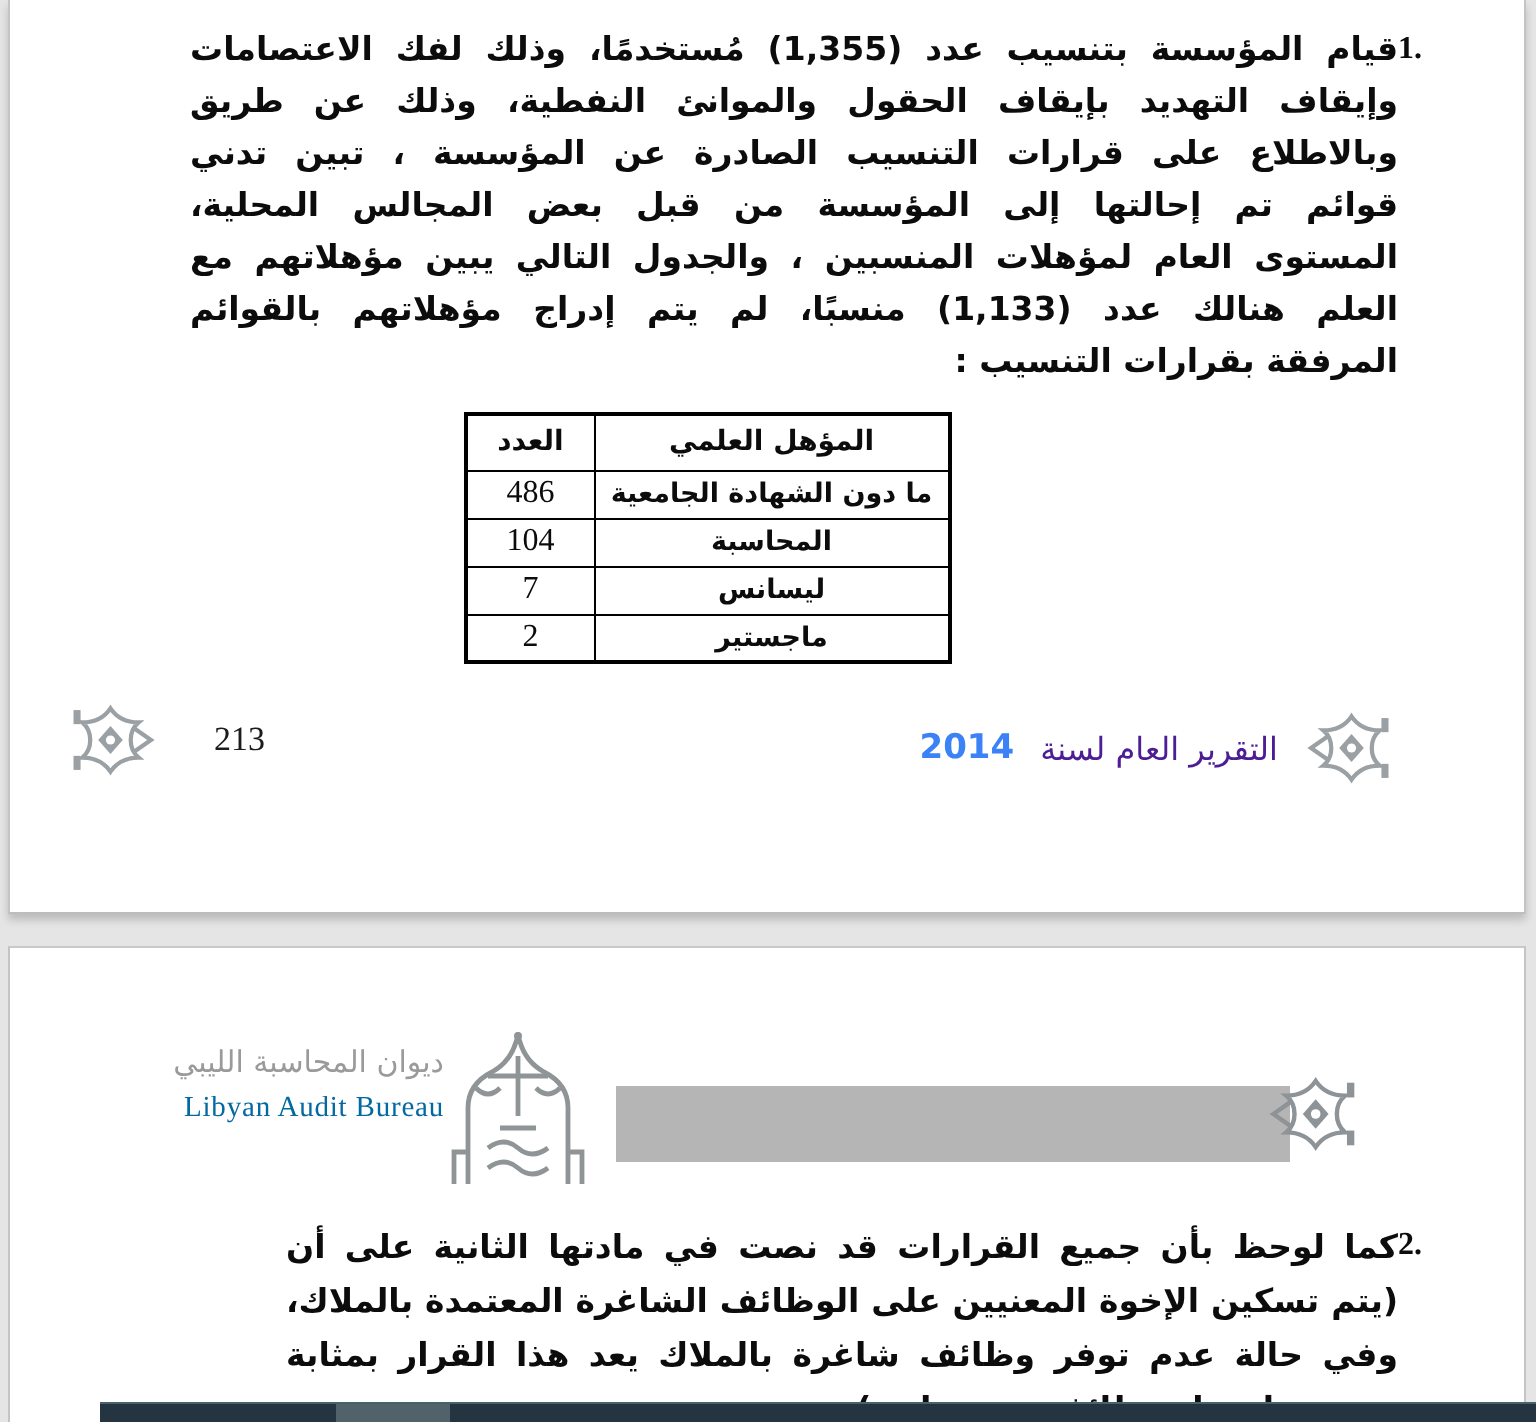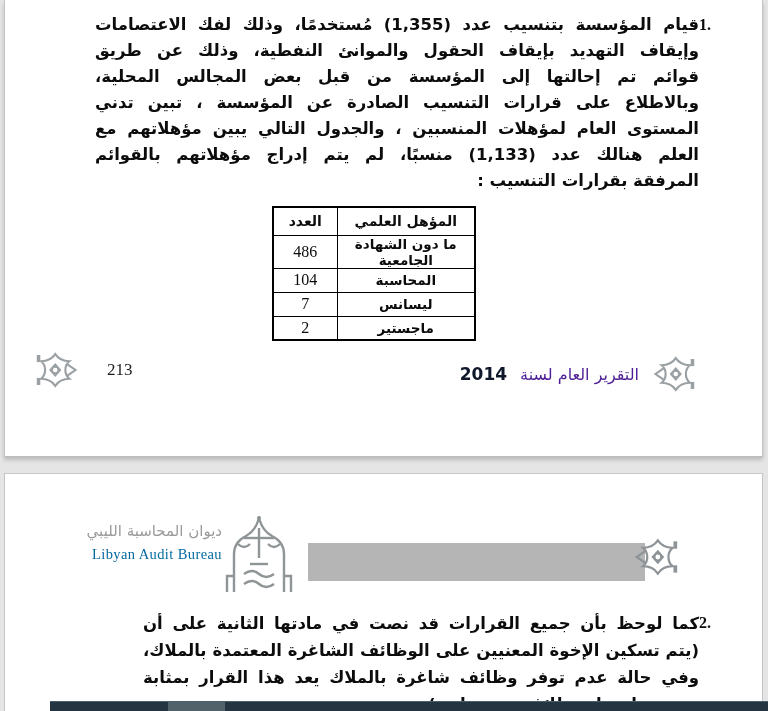--- a/index.html
+++ b/index.html
@@ -50,21 +50,21 @@
   
   .qual-table-wrap { position:absolute; top:206px; right:286px; }
   table.qual-table {
     direction:rtl; border-collapse:collapse;
     border:2px solid #000;
   }
   table.qual-table th, table.qual-table td {
     border:1.5px solid #000; background:#fff;
   }
   th.col-qual, td.cell-qual {
-    width:138px; text-align:center;
+    width:178px; text-align:center;
     font-weight:700; font-size:13.5px; color:#0c0c0c;
     height:24px;
   }
   th.col-count, td.cell-count {
     width:64px; text-align:center;
     font-family:"Liberation Serif", serif;
     font-size:16px; color:#0c0c0c; height:24px;
   }
   tr.qual-header th { height:28px; font-size:14px; }
 
@@ -76,21 +76,21 @@
   }
   .page-num {
     font-family:"Liberation Serif", serif;
     font-size:17px; color:#1c1c1c;
   }
   .footer-right {
     position:absolute; right:66px; top:4px;
     display:flex; direction:rtl; align-items:center; gap:13px;
   }
   .report-title { font-size:16px; color:#4c1d95; }
-  .report-year  { font-size:17px; font-weight:700; color:#0f172a;
+  .report-year  { font-size:17px; font-weight:700; color:#3b82f6;
                   font-family:"DejaVu Sans", sans-serif; }
   .ornament { display:block; }
 
   
   .logo-block {
     position:absolute; left:87px; top:48px; width:130px;
     display:flex; flex-direction:column; gap:6px;
   }
   .logo-ar {
     direction:rtl; text-align:left; font-size:15px; color:#9a9a9a;
@@ -123,22 +123,22 @@
 </style>
 </head>
 <body>
 
 <div class="page page-1">
 
   <div class="para para-1">
     <span class="list-num">1.</span>
     <div class="pline">قيام المؤسسة بتنسيب عدد (1,355) مُستخدمًا، وذلك لفك الاعتصامات</div>
     <div class="pline">وإيقاف التهديد بإيقاف الحقول والموانئ النفطية، وذلك عن طريق</div>
+    <div class="pline">وبالاطلاع على قرارات التنسيب الصادرة عن المؤسسة ، تبين تدني</div>
     <div class="pline">قوائم تم إحالتها إلى المؤسسة من قبل بعض المجالس المحلية،</div>
-    <div class="pline">وبالاطلاع على قرارات التنسيب الصادرة عن المؤسسة ، تبين تدني</div>
     <div class="pline">المستوى العام لمؤهلات المنسبين ، والجدول التالي يبين مؤهلاتهم مع</div>
     <div class="pline">العلم هنالك عدد (1,133) منسبًا، لم يتم إدراج مؤهلاتهم بالقوائم</div>
     <div class="pline last">المرفقة بقرارات التنسيب :</div>
   </div>
 
   <div class="qual-table-wrap">
     <table class="qual-table">
       <tbody>
           <tr class="qual-header">
         <th class="col-qual">المؤهل العلمي</th>

